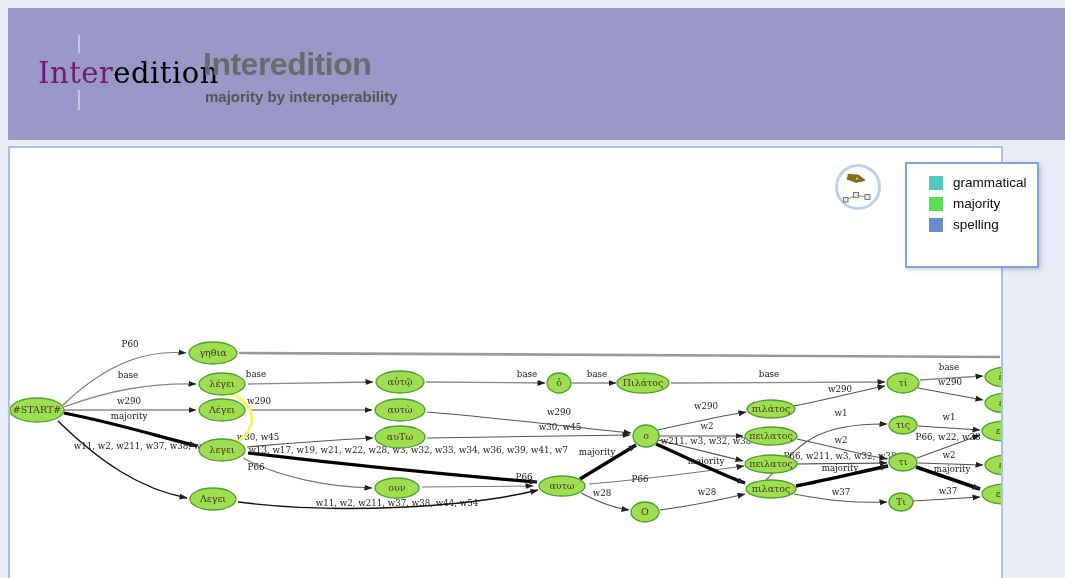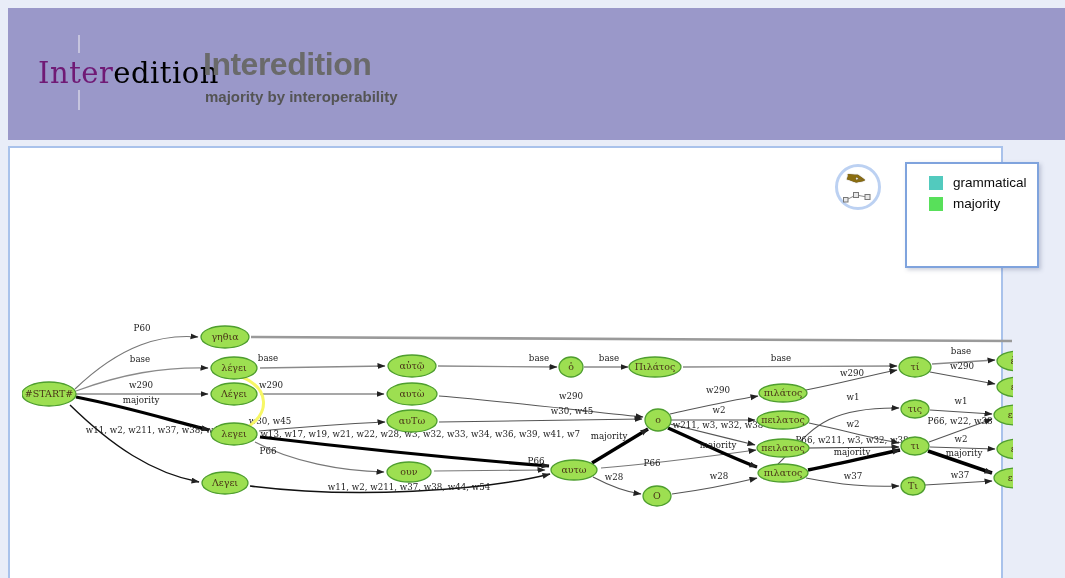--- a/index.html
+++ b/index.html
@@ -44,21 +44,21 @@
     position:absolute;left:835px;top:164px;width:46px;height:46px;border-radius:50%;
     background:#ffffff;border:3px solid #bcd1f2;z-index:4;box-sizing:border-box;
     cursor:pointer;
   }
   .pen-tool .nib{
     position:absolute;left:7px;top:-3px;font-size:26px;color:#8a6d10;
     transform:rotate(12deg);text-shadow:0 0 1px #332200;
   }
   .pen-tool svg{position:absolute;left:0;top:0;}
   
-  .graph-wrap{position:absolute;left:10px;top:146px;width:991px;height:400px;overflow:hidden;padding-left:12px;}
+  .graph-wrap{position:absolute;left:10px;top:162px;width:991px;height:400px;overflow:hidden;}
   .elabel{font:8.7px "DejaVu Serif","Liberation Serif",serif;fill:#1a1a1a;text-anchor:middle;}
   .nlabel{font:9.5px "DejaVu Serif","Liberation Serif",serif;fill:#4a3418;text-anchor:middle;}
 </style>
 </head>
 <body>
 
 <div class="header" style="background: rgb(154, 152, 201);">
   <div class="logo-bar top"></div>
   <div class="logo-bar bot"></div>
   <div class="logo"><span class="lt">Inter</span><span class="bd">edition</span></div>
@@ -285,13 +285,17 @@
 
 <div class="legend">
   <div class="legend-row">
     <span class="legend-swatch" style="background: rgb(82, 202, 190);"></span>
     <span class="legend-label">grammatical</span>
   </div>
   <div class="legend-row">
     <span class="legend-swatch" style="background: rgb(88, 224, 90);"></span>
     <span class="legend-label">majority</span>
   </div>
+  <div class="legend-row">
+    <span class="legend-swatch" style="background: rgb(106, 140, 204);"></span>
+    <span class="legend-label">spelling</span>
+  </div>
 </div>
 
 </body></html>

